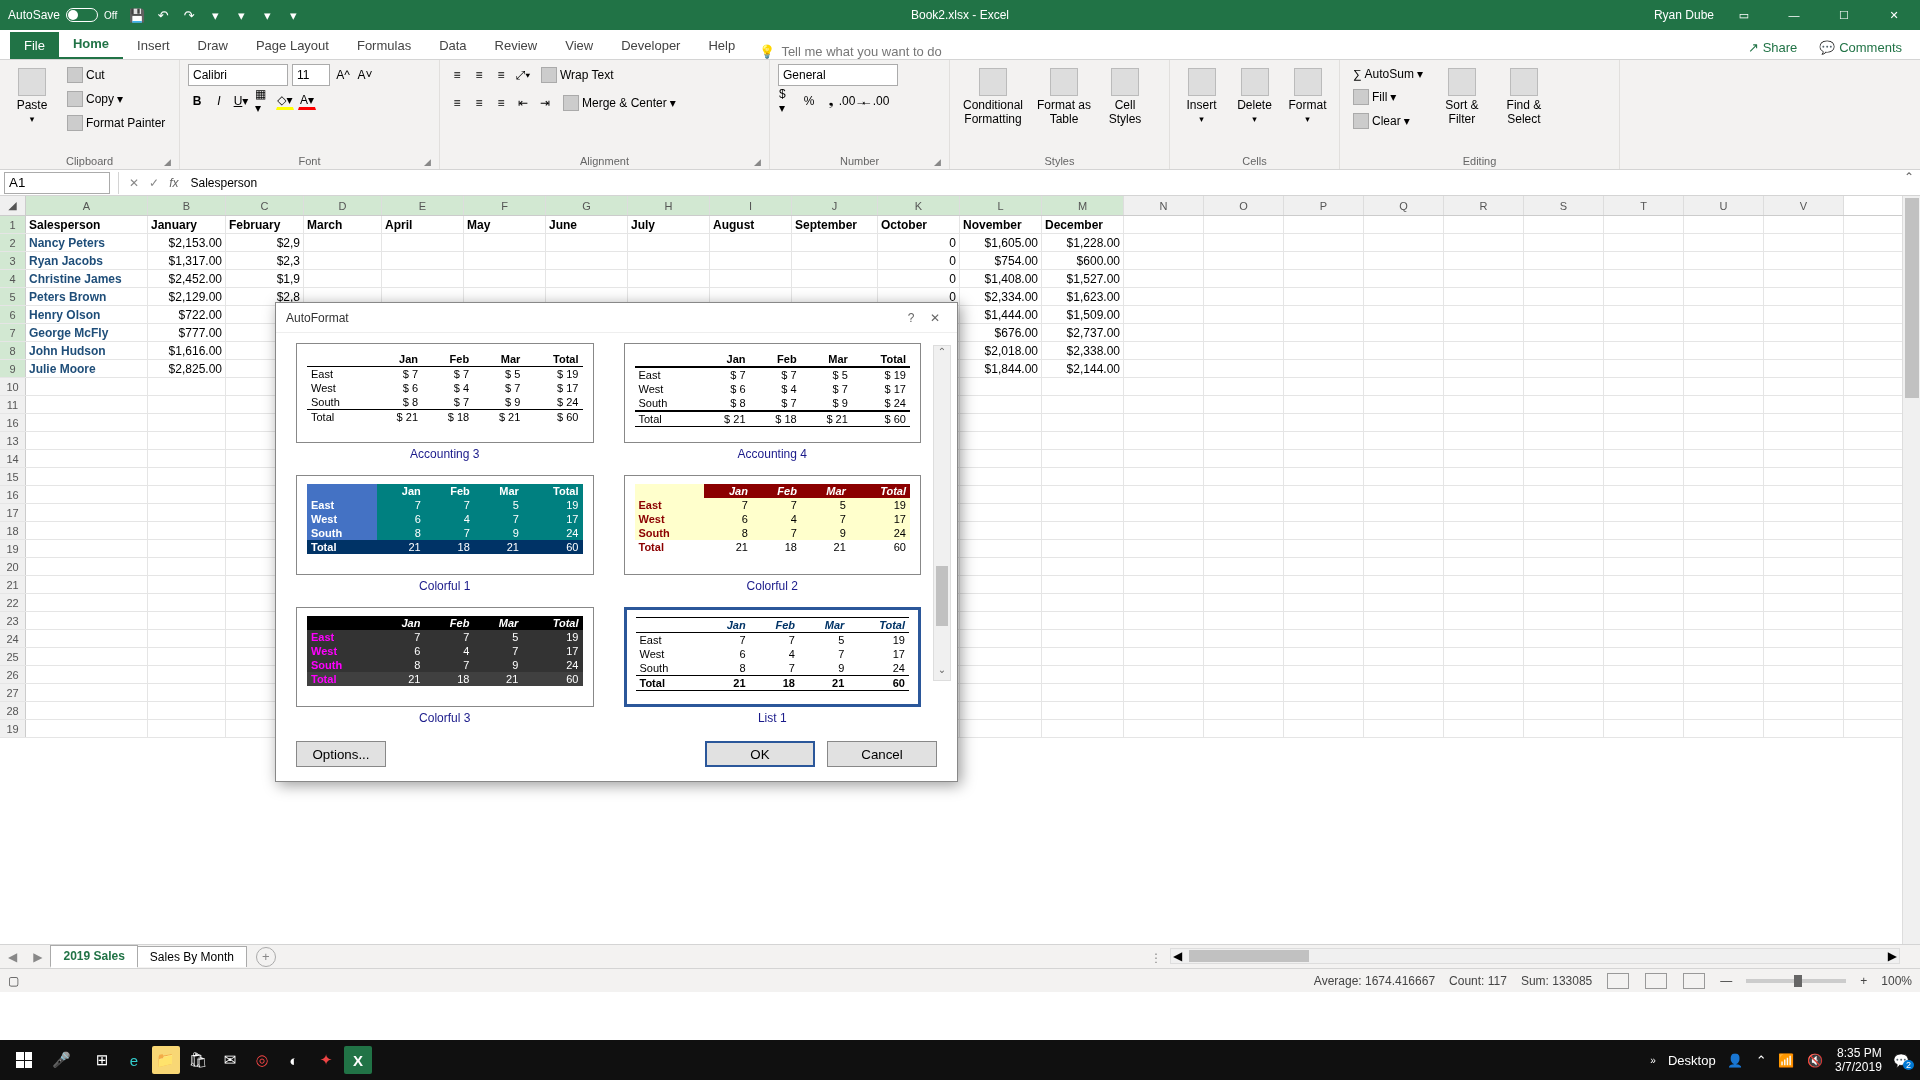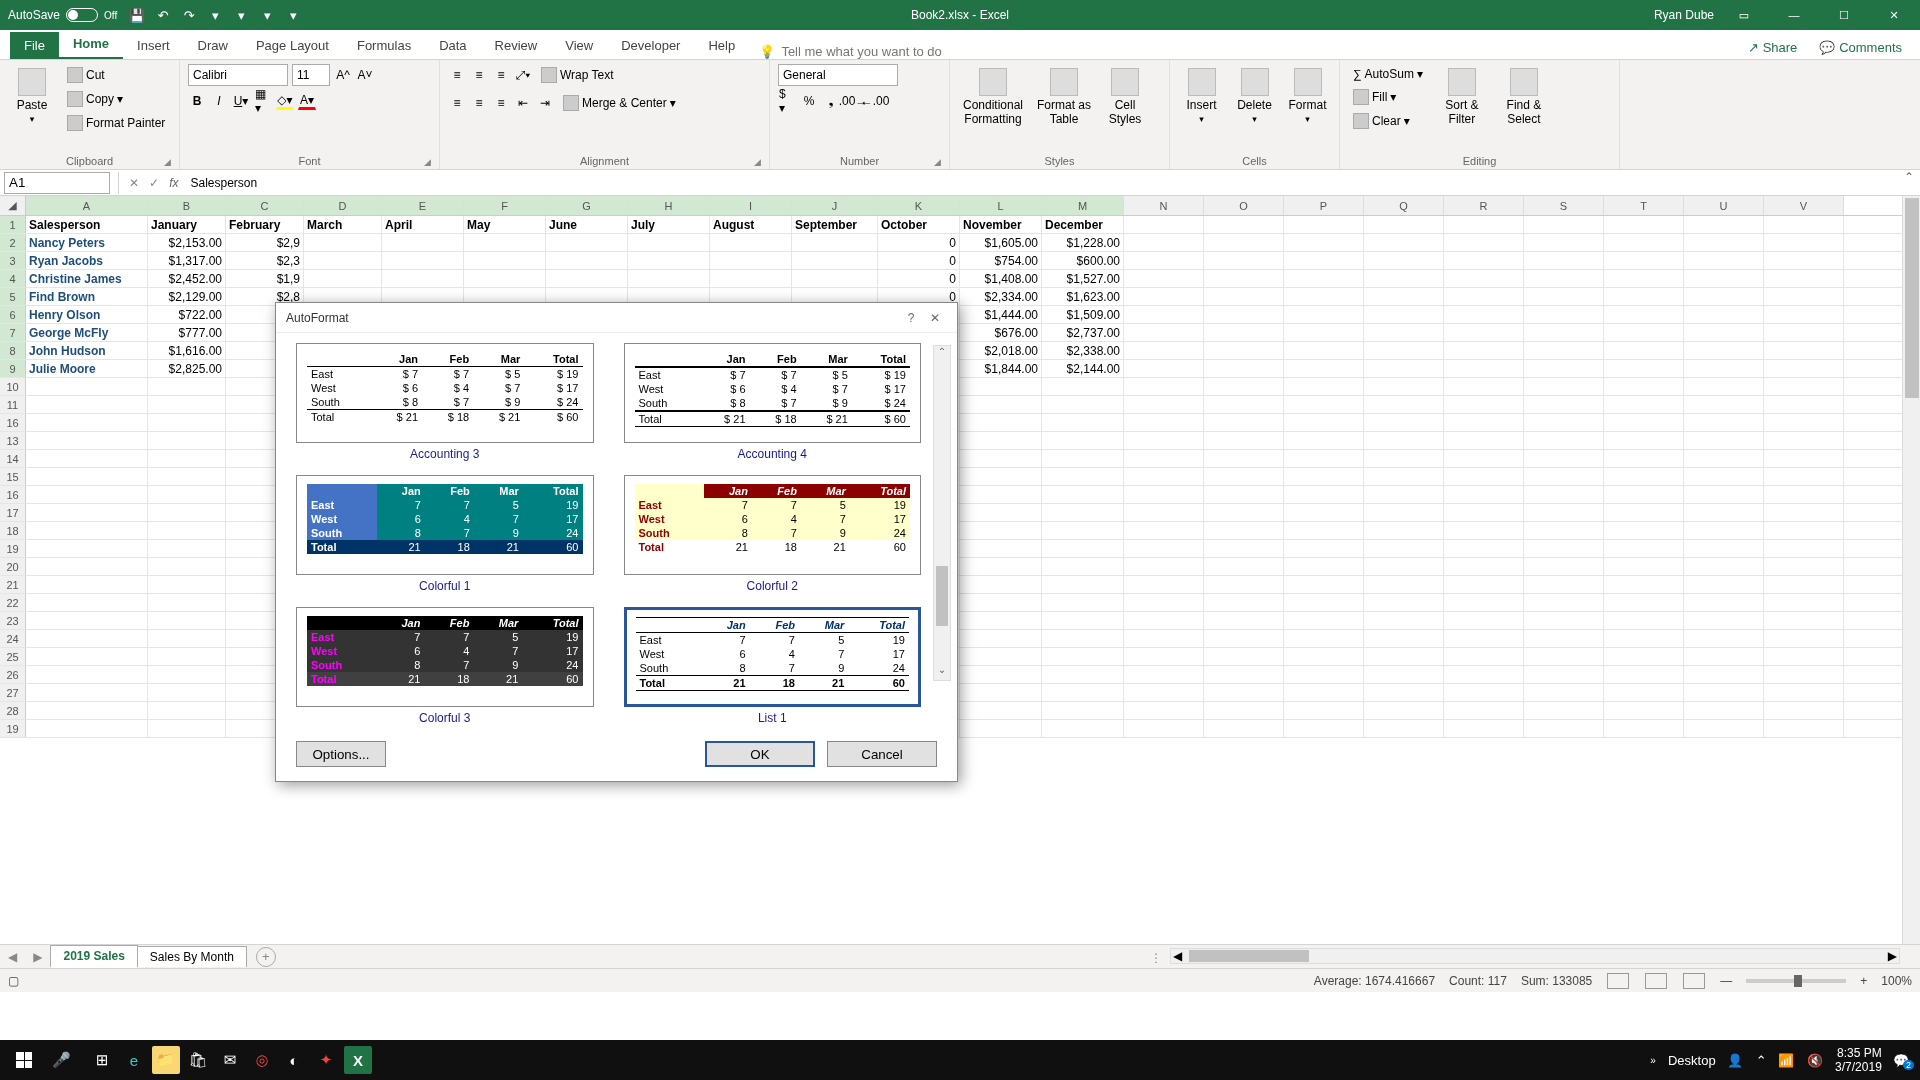--- a/index.html
+++ b/index.html
@@ -467,21 +467,21 @@
         <div class="cell" style="width: 80px;"></div>
         <div class="cell" style="width: 80px;"></div>
         <div class="cell" style="width: 80px;"></div>
         <div class="cell" style="width: 80px;"></div>
         <div class="cell" style="width: 80px;"></div>
         <div class="cell" style="width: 80px;"></div>
         <div class="cell" style="width: 80px;"></div>
       </div>
       <div class="gridrow">
         <div class="rowhead sel">5</div>
-        <div class="cell name" style="width: 122px;">Find Brown</div>
+        <div class="cell name" style="width: 122px;">Peters Brown</div>
         <div class="cell r" style="width: 78px;">$2,129.00</div>
         <div class="cell r" style="width: 78px;">$2,8</div>
         <div class="cell" style="width: 78px;"></div>
         <div class="cell" style="width: 82px;"></div>
         <div class="cell" style="width: 82px;"></div>
         <div class="cell" style="width: 82px;"></div>
         <div class="cell" style="width: 82px;"></div>
         <div class="cell" style="width: 82px;"></div>
         <div class="cell" style="width: 86px;"></div>
         <div class="cell r" style="width: 82px;">0</div>

